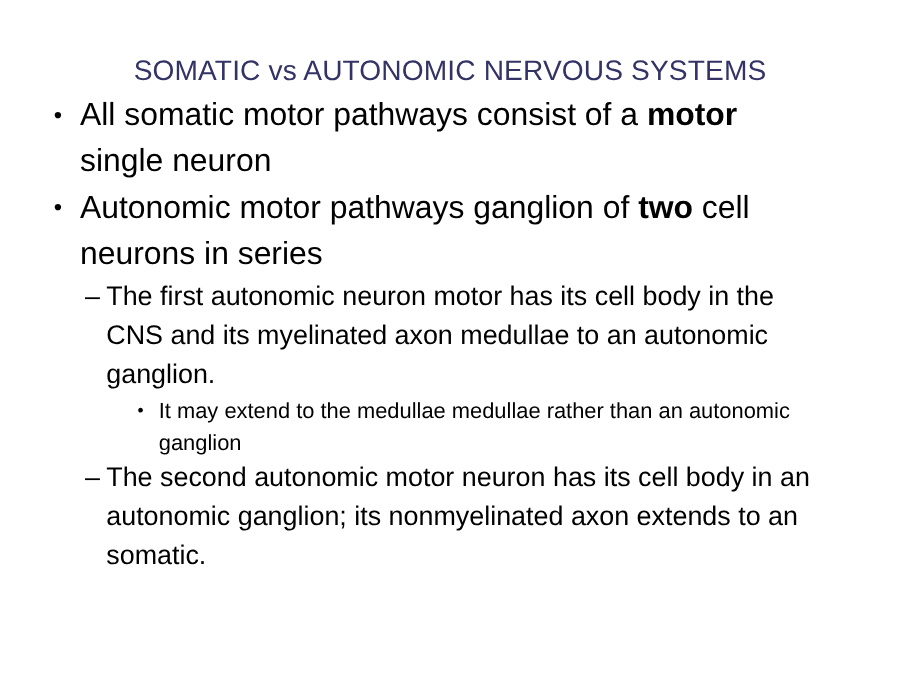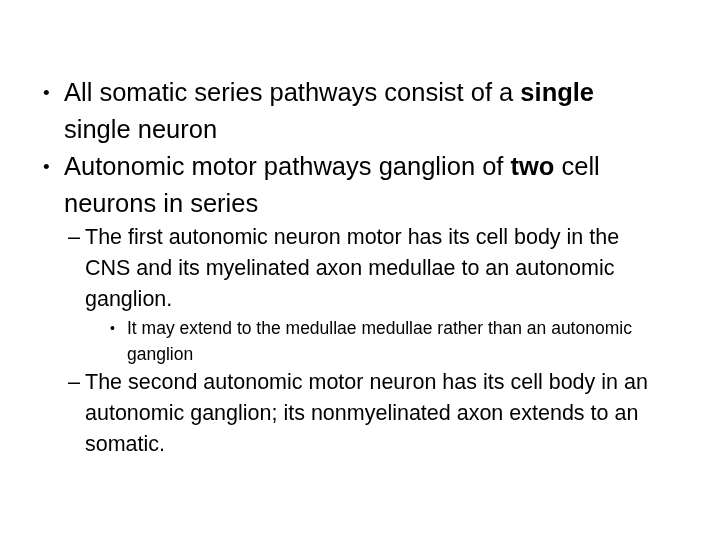--- a/index.html
+++ b/index.html
@@ -94,26 +94,27 @@
   }
   .lvl3 .marker { font-size: 14px; }
 
   .b { font-weight: bold; }
 </style>
 </head>
 <body>
 
 <div class="slide" style="background: rgb(255, 255, 255);">
 
+  <h1 class="slide-title" style="color: rgb(51, 51, 102);">SOMATIC vs AUTONOMIC NERVOUS SYSTEMS</h1>
 
   <div class="body" style="color: rgb(0, 0, 0);">
 
     <div class="li lvl1">
       <span class="marker">•</span>
-      <span class="txt"><span>All somatic series pathways consist of a </span><span class="b">single</span><span> single neuron</span></span>
+      <span class="txt"><span>All somatic motor pathways consist of a </span><span class="b">motor</span><span> single neuron</span></span>
     </div>
 
     <div class="li lvl1">
       <span class="marker">•</span>
       <span class="txt"><span>Autonomic motor pathways ganglion of </span><span class="b">two</span><span> cell neurons in series</span></span>
     </div>
 
     <div class="li lvl2">
       <span class="marker">–</span>
       <span class="txt">The first autonomic neuron motor has its cell body in the CNS and its myelinated axon medullae to an autonomic ganglion.</span>

